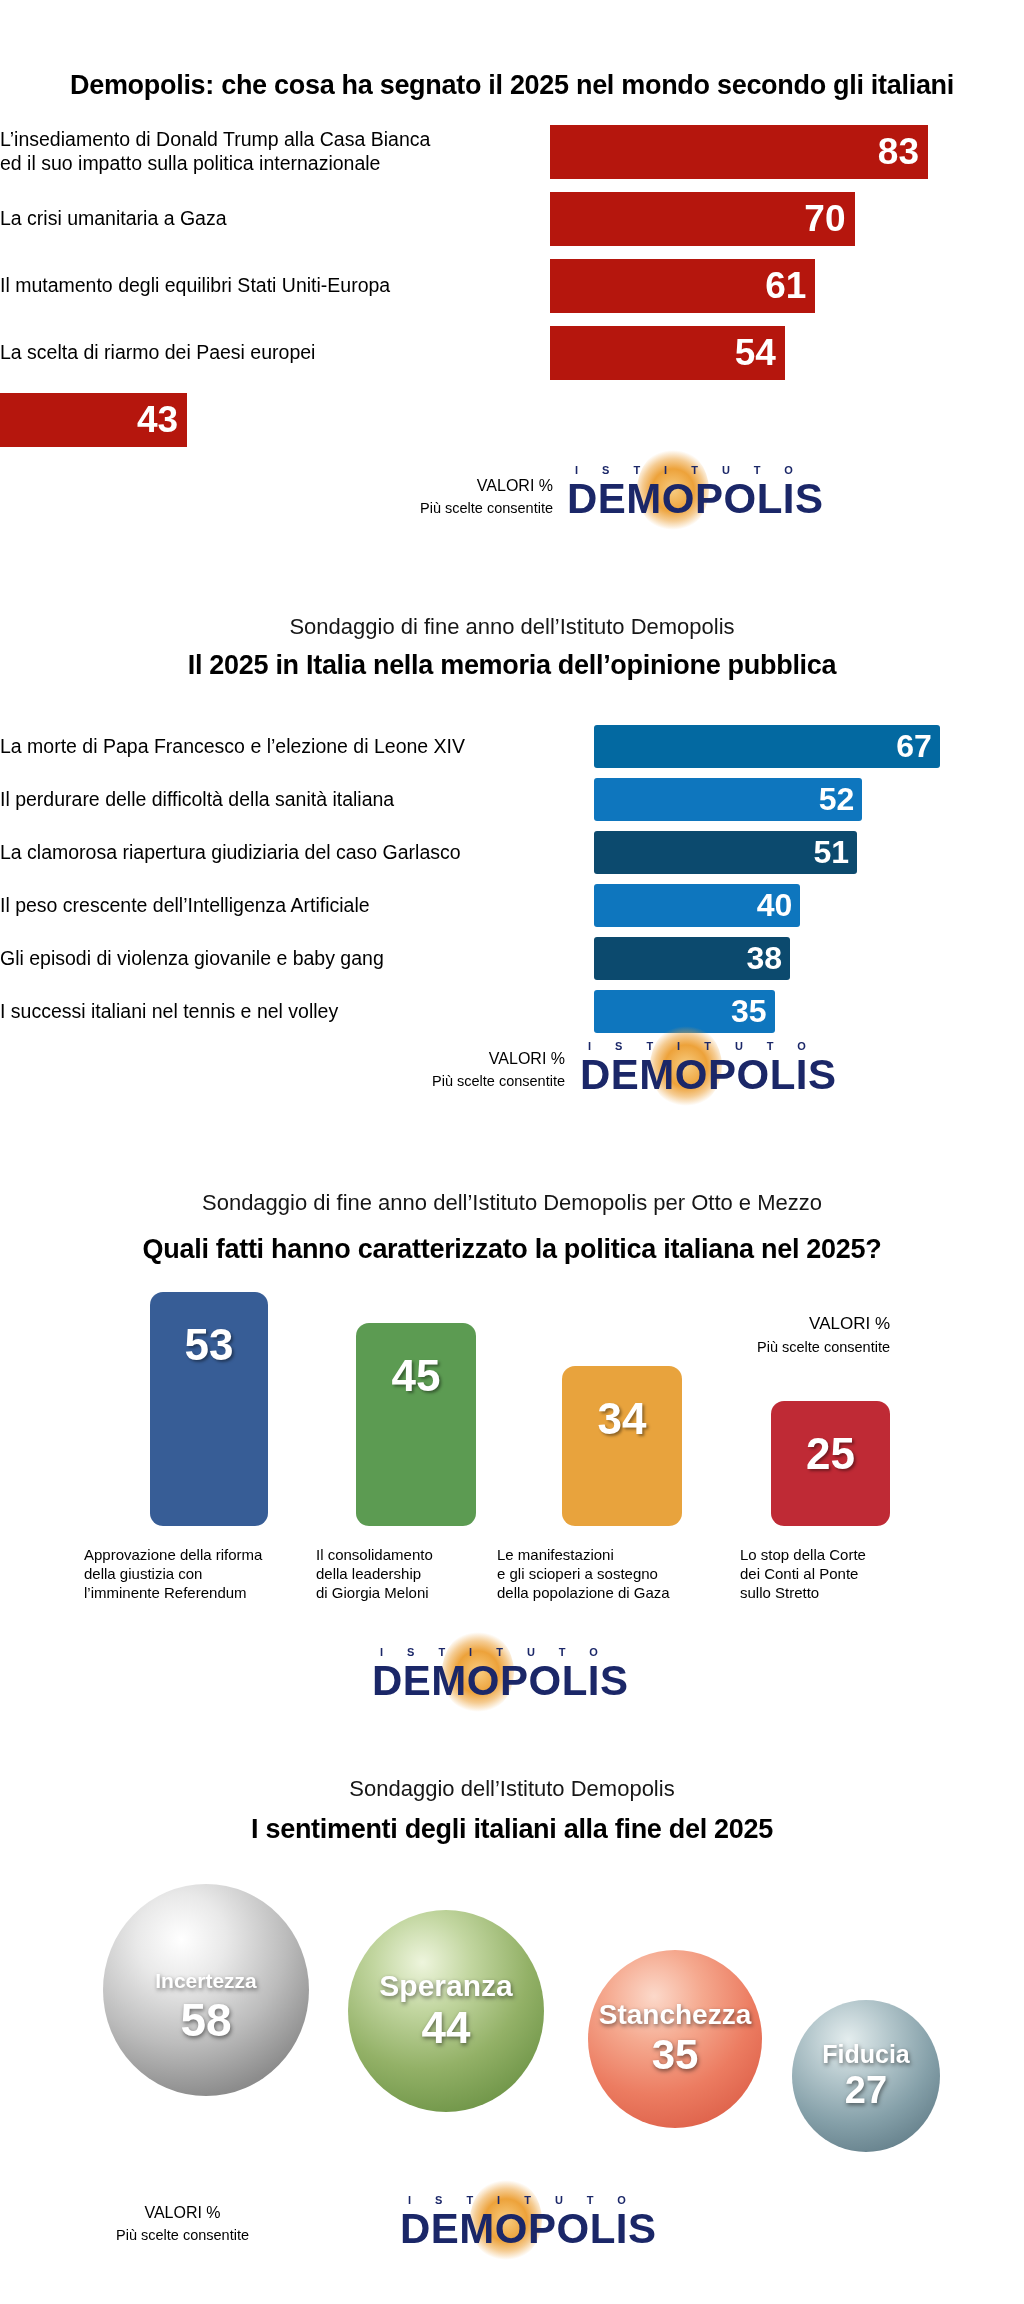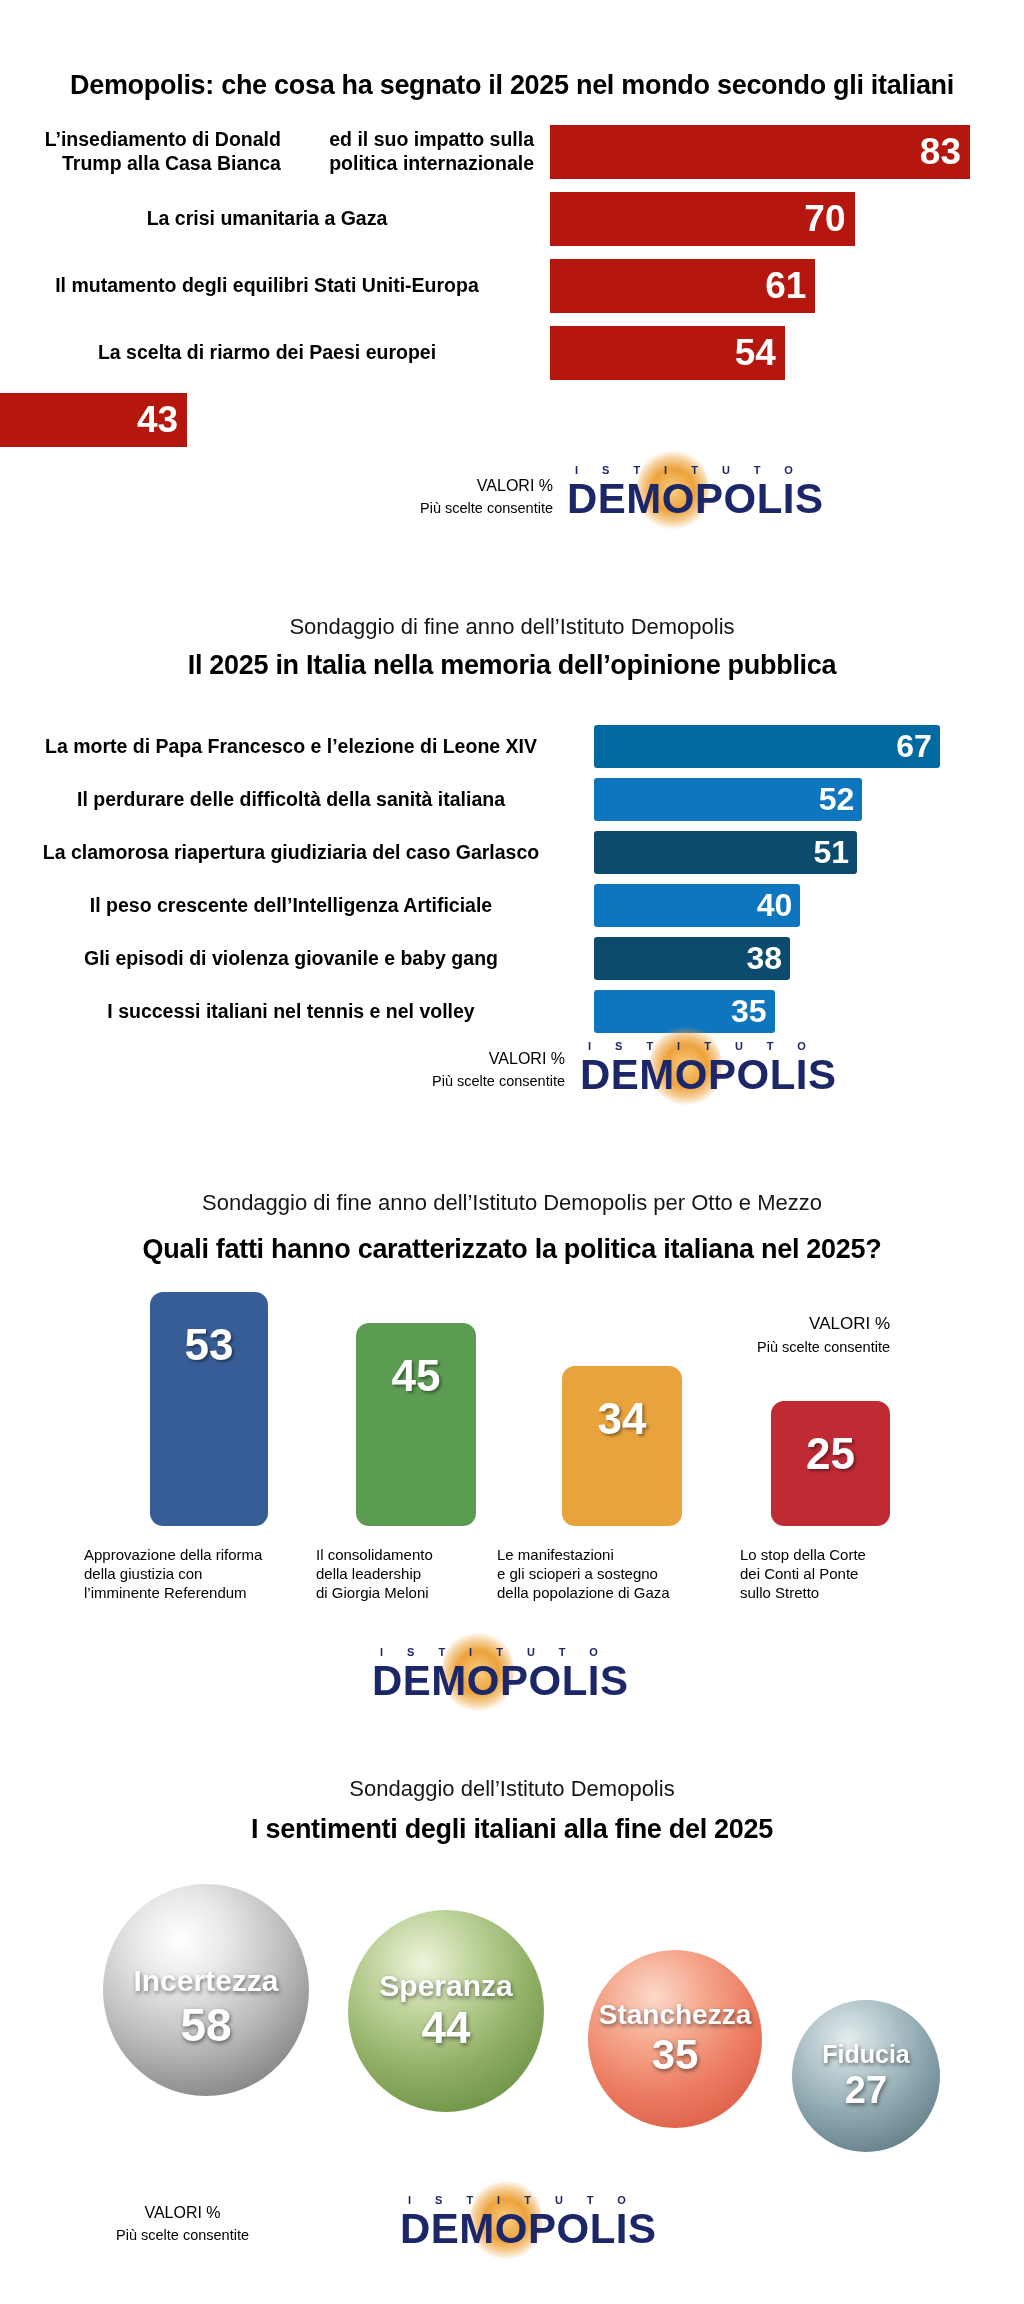--- a/index.html
+++ b/index.html
@@ -8,22 +8,22 @@
     font-family:"Liberation Sans",sans-serif;color:#000;overflow:hidden;
   }
   .abs{position:absolute;}
   .center{text-align:center;width:1024px;left:0;}
   .sec-sub{font-size:22px;color:#161616;}
   .sec-title{font-size:27px;font-weight:bold;letter-spacing:-0.3px;}
 
   
   .rowset{left:0;}
   .hrow{display:flex;align-items:center;}
-  .hlabel{box-sizing:border-box;display:flex;flex-direction:row;justify-content:center;
-          align-items:flex-end;text-align:right;line-height:1.22;font-weight:bold;}
+  .hlabel{box-sizing:border-box;display:flex;flex-direction:column;justify-content:center;
+          align-items:flex-start;text-align:right;line-height:1.22;}
   .hbar{box-sizing:border-box;display:flex;align-items:center;justify-content:flex-end;
         color:#fff;font-weight:bold;}
   .c1 .hrow{height:54px;margin-bottom:13px;}
   .c1 .hlabel{width:550px;padding-right:16px;font-size:19.5px;}
   .c1 .hlabel .lim{max-width:470px;}
   .c1 .hbar{height:54px;font-size:37px;padding-right:9px;}
   .c2 .hrow{height:43px;margin-bottom:10px;}
   .c2 .hlabel{width:594px;padding-right:12px;font-size:19.5px;}
   .c2 .hbar{height:43px;font-size:32px;padding-right:8px;border-radius:3px;}
 
@@ -61,21 +61,21 @@
 <body>
 
 <div class="abs center sec-title" style="top:70px;">Demopolis: che cosa ha segnato il 2025 nel mondo secondo gli italiani</div>
 
 <div class="abs rowset c1" style="top:125px;">
   <div class="hrow">
     <div class="hlabel">
       <span class="lim">L’insediamento di Donald Trump alla Casa Bianca</span>
       <span class="lim">ed il suo impatto sulla politica internazionale</span>
     </div>
-    <div class="hbar" style="width: 420px; background-color: rgb(181, 22, 13);">
+    <div class="hbar" style="width: 378px; background-color: rgb(181, 22, 13);">
       <span>83</span>
     </div>
   </div>
   <div class="hrow">
     <div class="hlabel">
         <span class="lim">La crisi umanitaria a Gaza</span>
       </div>
     <div class="hbar" style="width: 304.5px; background-color: rgb(181, 22, 13);">
       <span>70</span>
     </div>
@@ -222,21 +222,21 @@
 <div class="abs logo" style="top:1646px;left:372px;">
   <div class="blob"></div>
   <div class="ist">ISTITUTO</div>
   <div class="nm">DEMOPOLIS</div>
 </div>
 
 <div class="abs center sec-sub" style="top:1776px;">Sondaggio dell’Istituto Demopolis</div>
 <div class="abs center sec-title" style="top:1814px;">I sentimenti degli italiani alla fine del 2025</div>
 
 <div class="sphere sph-gray" style="left:103px;top:1884px;width:206px;height:212px;">
-  <span style="font-size:30px;margin-top:35px;">Incertezza</span>
+  <span style="font-size:21px;margin-top:35px;">Incertezza</span>
   <span style="font-size:46px;">58</span>
 </div>
 <div class="sphere sph-green" style="left:348px;top:1910px;width:196px;height:202px;">
   <span style="font-size:30px;">Speranza</span>
   <span style="font-size:44px;">44</span>
 </div>
 <div class="sphere sph-red" style="left:588px;top:1950px;width:174px;height:178px;">
   <span style="font-size:28px;">Stanchezza</span>
   <span style="font-size:42px;">35</span>
 </div>

